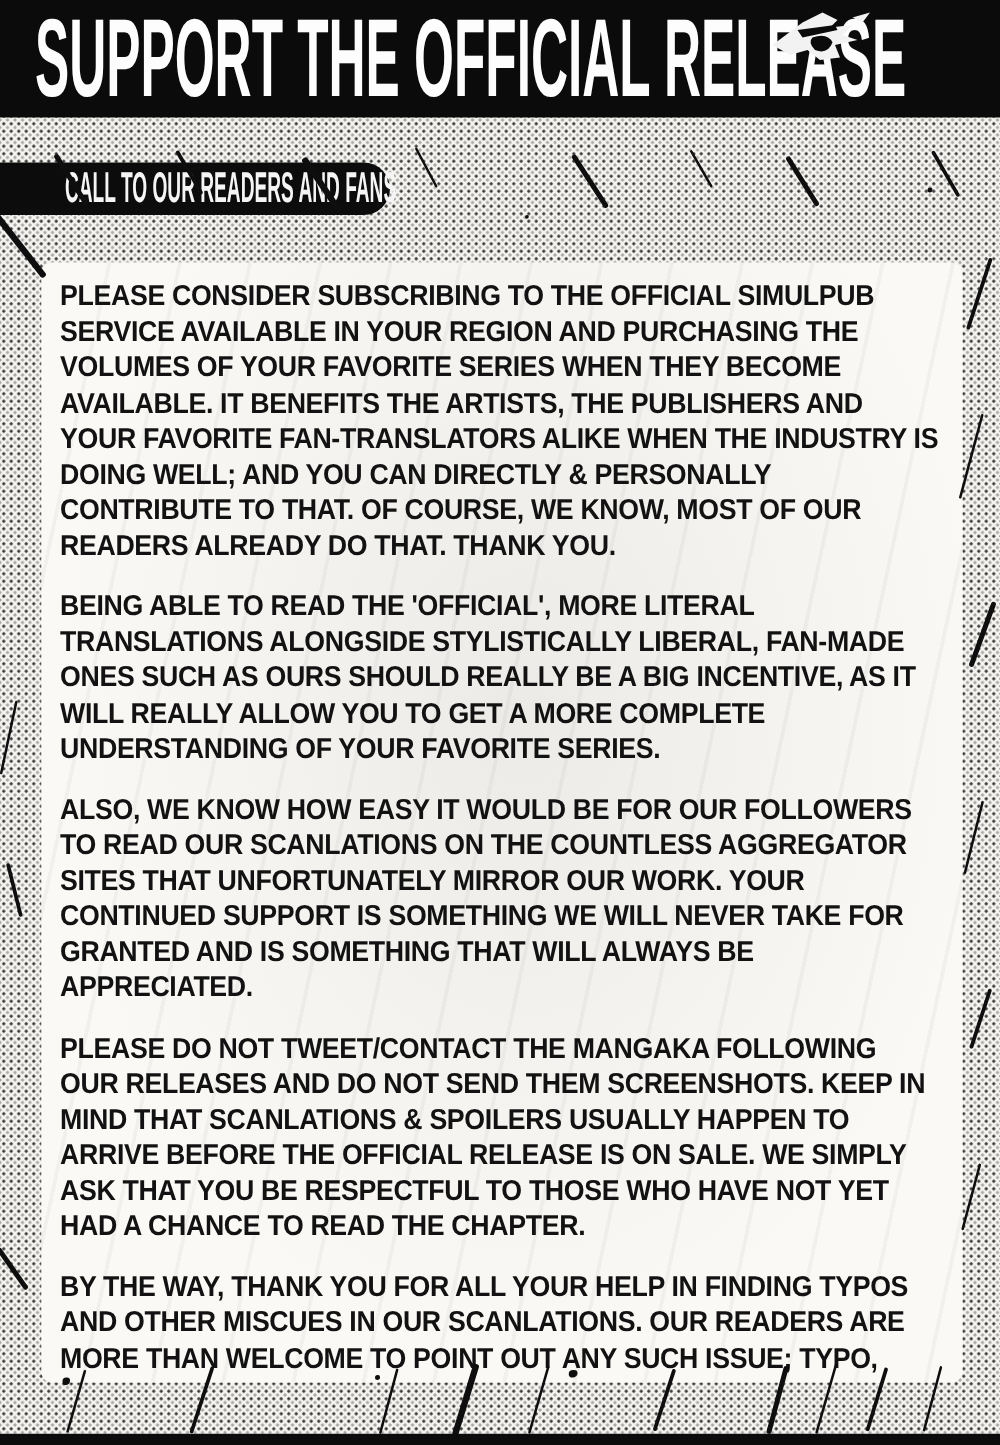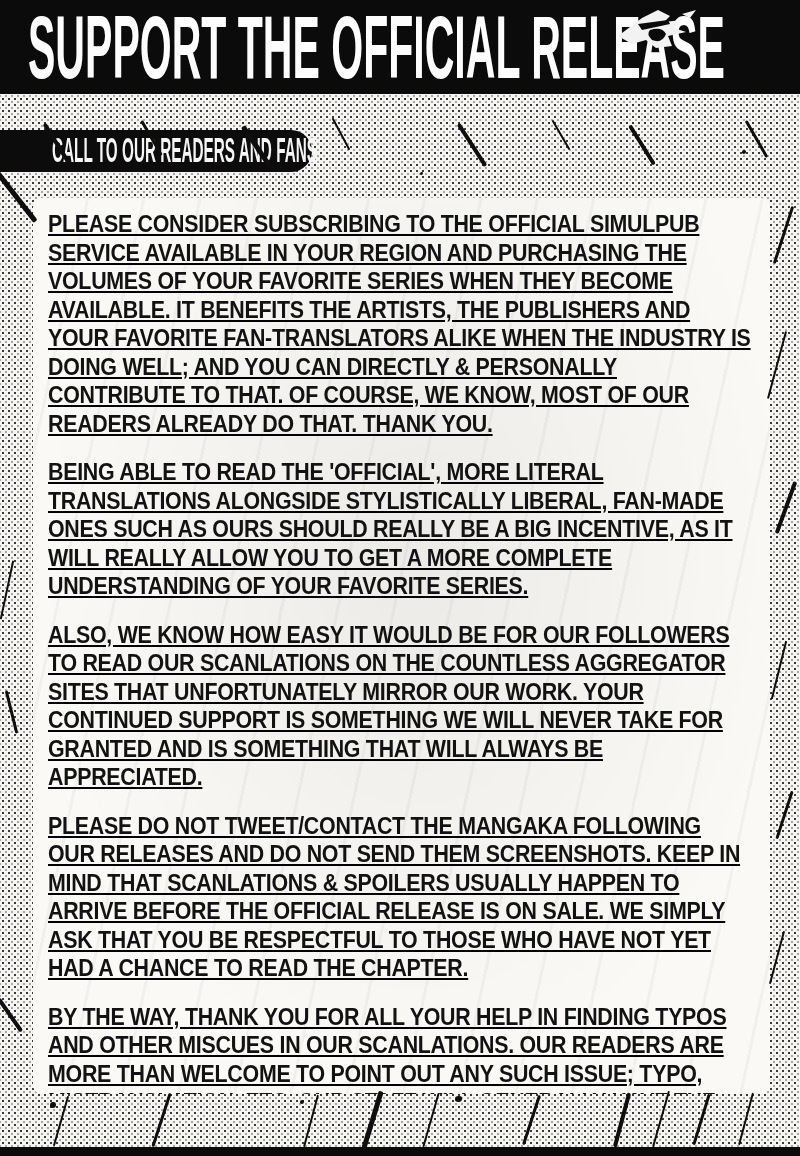--- a/index.html
+++ b/index.html
@@ -55,29 +55,28 @@
     margin-left:52px;
     color:#f5f5f5;
     font-weight:bold;
     font-size:30px;
     white-space:nowrap;
     transform:scale(0.51,1.15);
     transform-origin:left center;
   }
   
   .content-box{
-    position:absolute;left:33px;top:198px;
+    position:absolute;left:33px;top:210px;
     width:737px;height:896px;
     background:#faf9f6;
     border-radius:9px;
     display:flex;flex-direction:column;
     padding:12px 0 12px 0;
     box-sizing:border-box;
     overflow:hidden;
-    text-decoration:underline;
   }
   .burst{
     position:absolute;left:0;top:0;right:0;bottom:0;
     background:
       radial-gradient(ellipse at 52% 40%, rgba(0,0,0,0.06), rgba(0,0,0,0.02) 45%, rgba(0,0,0,0) 70%),
       repeating-linear-gradient(102deg, rgba(0,0,0,0) 0 52px, rgba(0,0,0,0.035) 52px 55px);
     pointer-events:none;
   }
   .paragraphs{
     position:relative;

